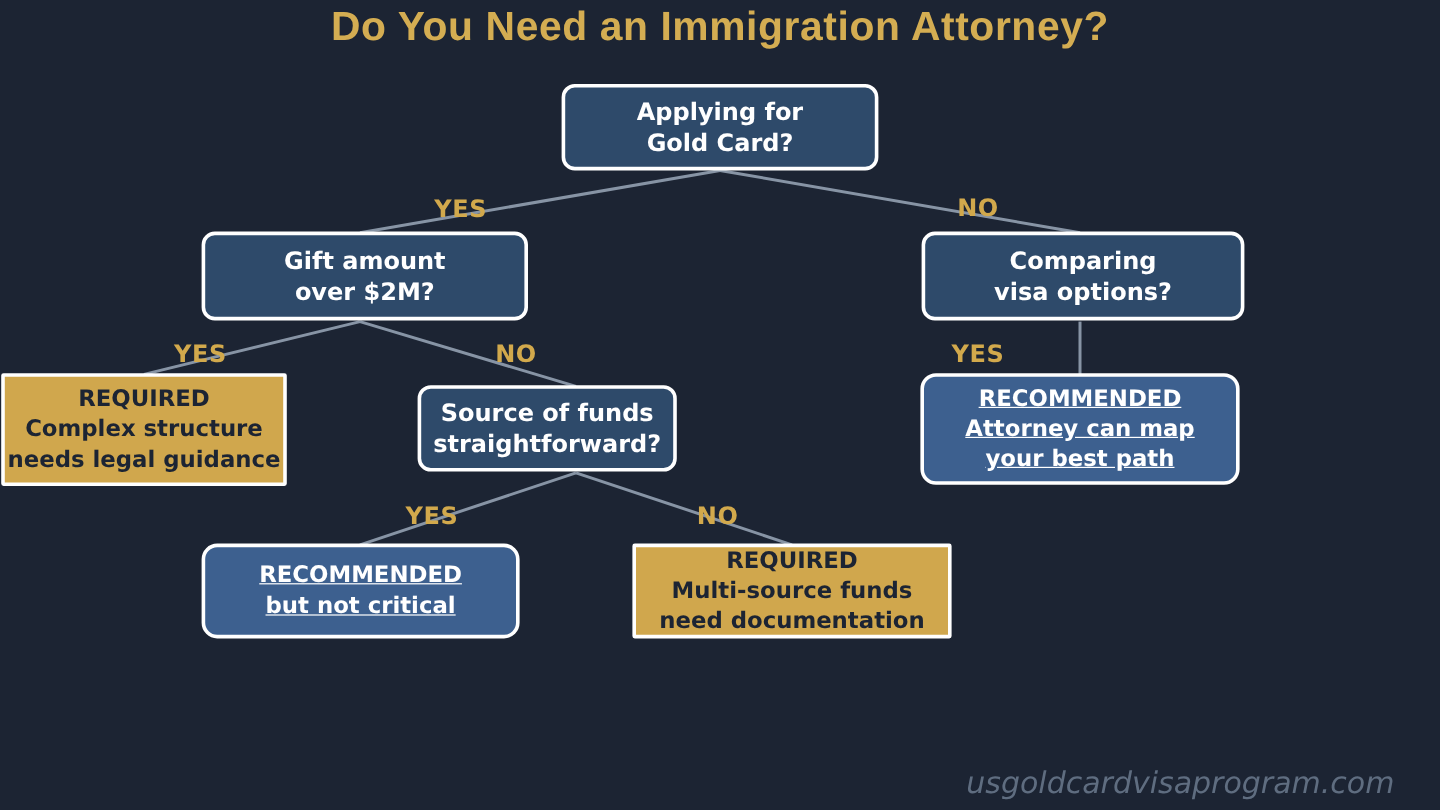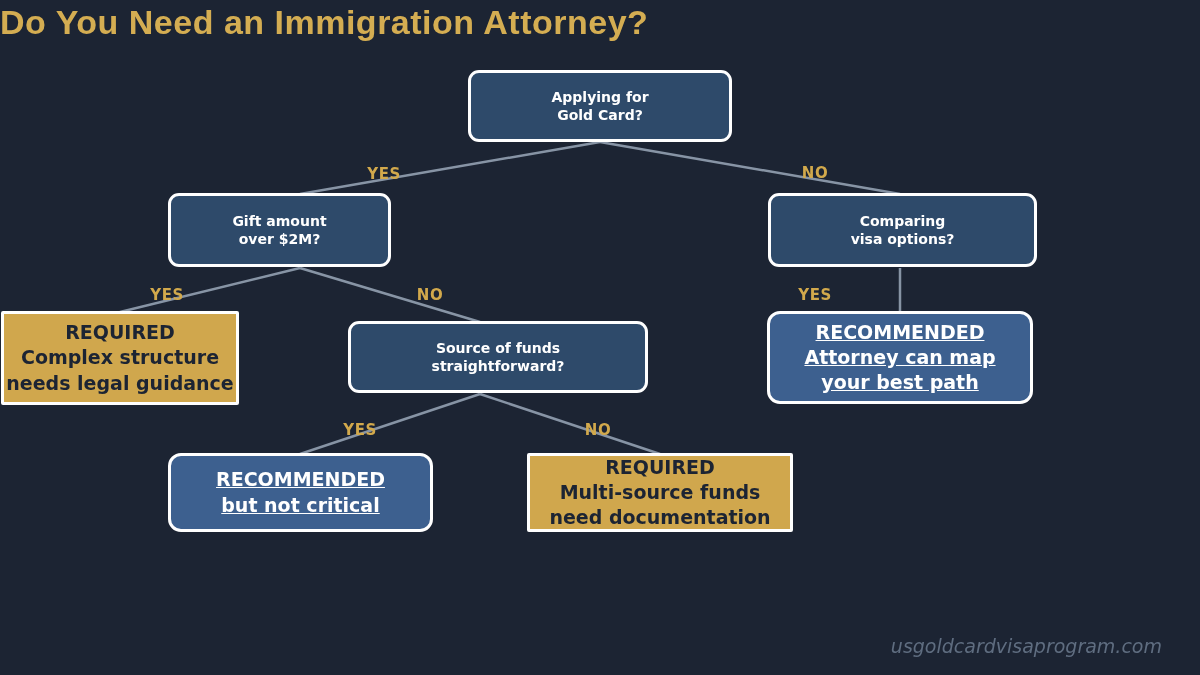--- a/index.html
+++ b/index.html
@@ -9,44 +9,44 @@
     --light-text:#ffffff; --watermark-color:#5f6d80;
   }
   html,body{margin:0;padding:0;background:var(--background);}
   .canvas{
     position:relative; width:1200px; height:675px; overflow:hidden;
     background:var(--background);
     font-family:"DejaVu Sans", sans-serif;
   }
   .title{
     position:absolute; left:0; right:0; top:3px; margin:0;
-    text-align:left; color:var(--title-color);
+    text-align:center; color:var(--title-color);
     font-family:"Liberation Sans", sans-serif;
     font-size:34px; font-weight:bold; letter-spacing:.5px;
   }
   svg.edges{position:absolute; left:0; top:0;}
   svg.edges line{stroke:var(--edge-line); stroke-width:2.5; opacity:.9;}
   .node{
     position:absolute; box-sizing:border-box;
     display:flex; align-items:center; justify-content:center;
     border:3px solid var(--node-border); border-radius:11px;
     text-align:center; font-weight:bold; font-size:19px; line-height:1.32;
     color:var(--light-text);
   }
   .node span{white-space:pre-line;}
-  .node.question{background:var(--question-fill); font-size:14px;}
+  .node.question{background:var(--question-fill); font-size:20px;}
   .node.recommended{background:var(--recommended-fill); border-radius:13px;text-decoration:underline;}
   .node.required{background:var(--required-fill); color:var(--dark-text); border-radius:2px;}
   .edge-label{
     position:absolute; transform:translate(-50%,-50%);
-    color:var(--edge-label); font-weight:bold; font-size:15px; letter-spacing:.5px;
+    color:var(--edge-label); font-weight:bold; font-size:20px; letter-spacing:.5px;
   }
   .watermark{
-    position:absolute; right:38px; bottom:18px;
-    color:var(--watermark-color); font-style:italic; font-size:19px;
+    position:absolute; right:38px; bottom:8px;
+    color:var(--watermark-color); font-style:italic; font-size:25px;
   }
 </style>
 </head>
 <body>
 
 <div class="canvas">
 
   <h1 class="title">Do You Need an Immigration Attorney?</h1>
 
   <svg class="edges" width="1200" height="675" viewBox="0 0 1200 675">
@@ -57,37 +57,37 @@
     <line x1="480" y1="394" x2="300" y2="454"></line>
     <line x1="480" y1="394" x2="660" y2="454"></line>
     <line x1="900" y1="268" x2="900" y2="312"></line>
   </svg>
 
   <div class="node question" style="left:468px; top:70px; width:264px; height:72px;">
     <span>Applying for
 Gold Card?</span>
   </div>
 
-  <div class="node question" style="left:168px; top:193px; width:223px; height:74px;text-align:center;">
+  <div class="node question" style="left:168px; top:193px; width:272px; height:74px;text-align:center;">
     <span>Gift amount
 over $2M?</span>
   </div>
 
   <div class="node question" style="left:768px; top:193px; width:269px; height:74px;">
     <span>Comparing
 visa options?</span>
   </div>
 
   <div class="node required" style="left:1px; top:311px; width:238px; height:94px;">
     <span>REQUIRED
 Complex structure
 needs legal guidance</span>
   </div>
 
-  <div class="node question" style="left:348px; top:321px; width:300px; height:72px;">
+  <div class="node question" style="left:348px; top:321px; width:216px; height:72px;">
     <span>Source of funds
 straightforward?</span>
   </div>
 
   <div class="node recommended" style="left:767px; top:311px; width:266px; height:93px;">
     <span>RECOMMENDED
 Attorney can map
 your best path</span>
   </div>
 

